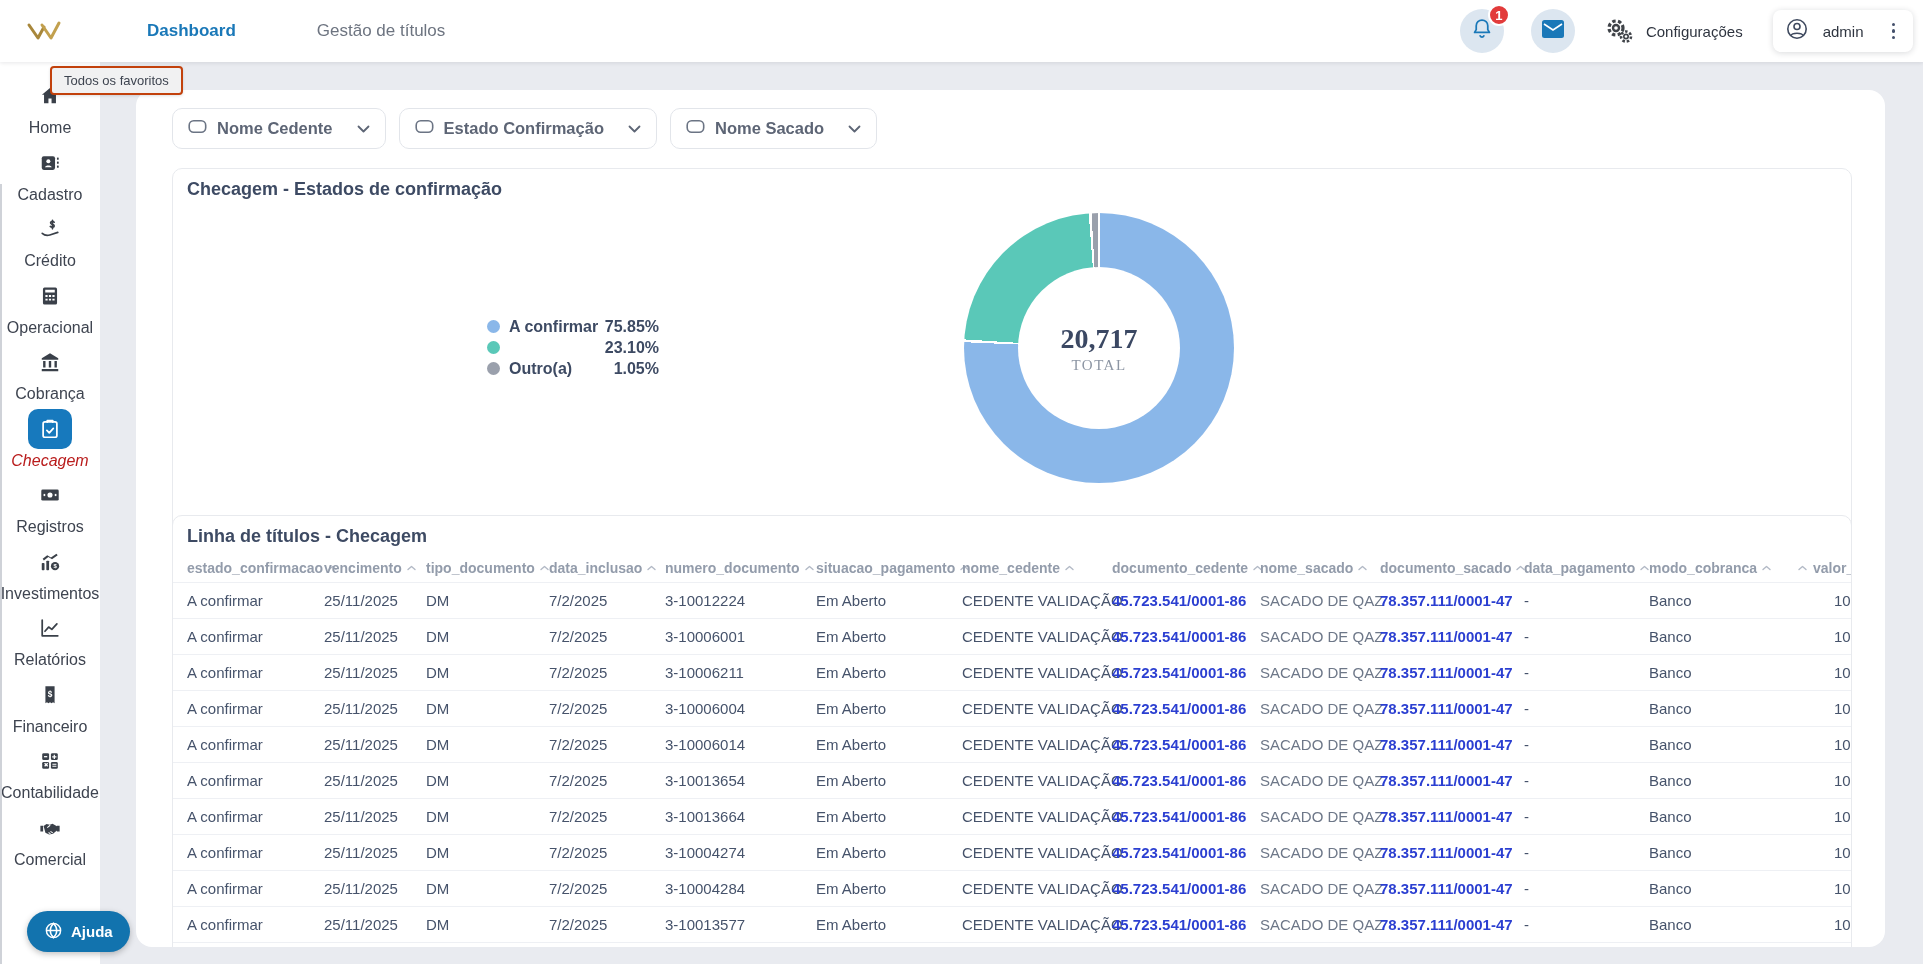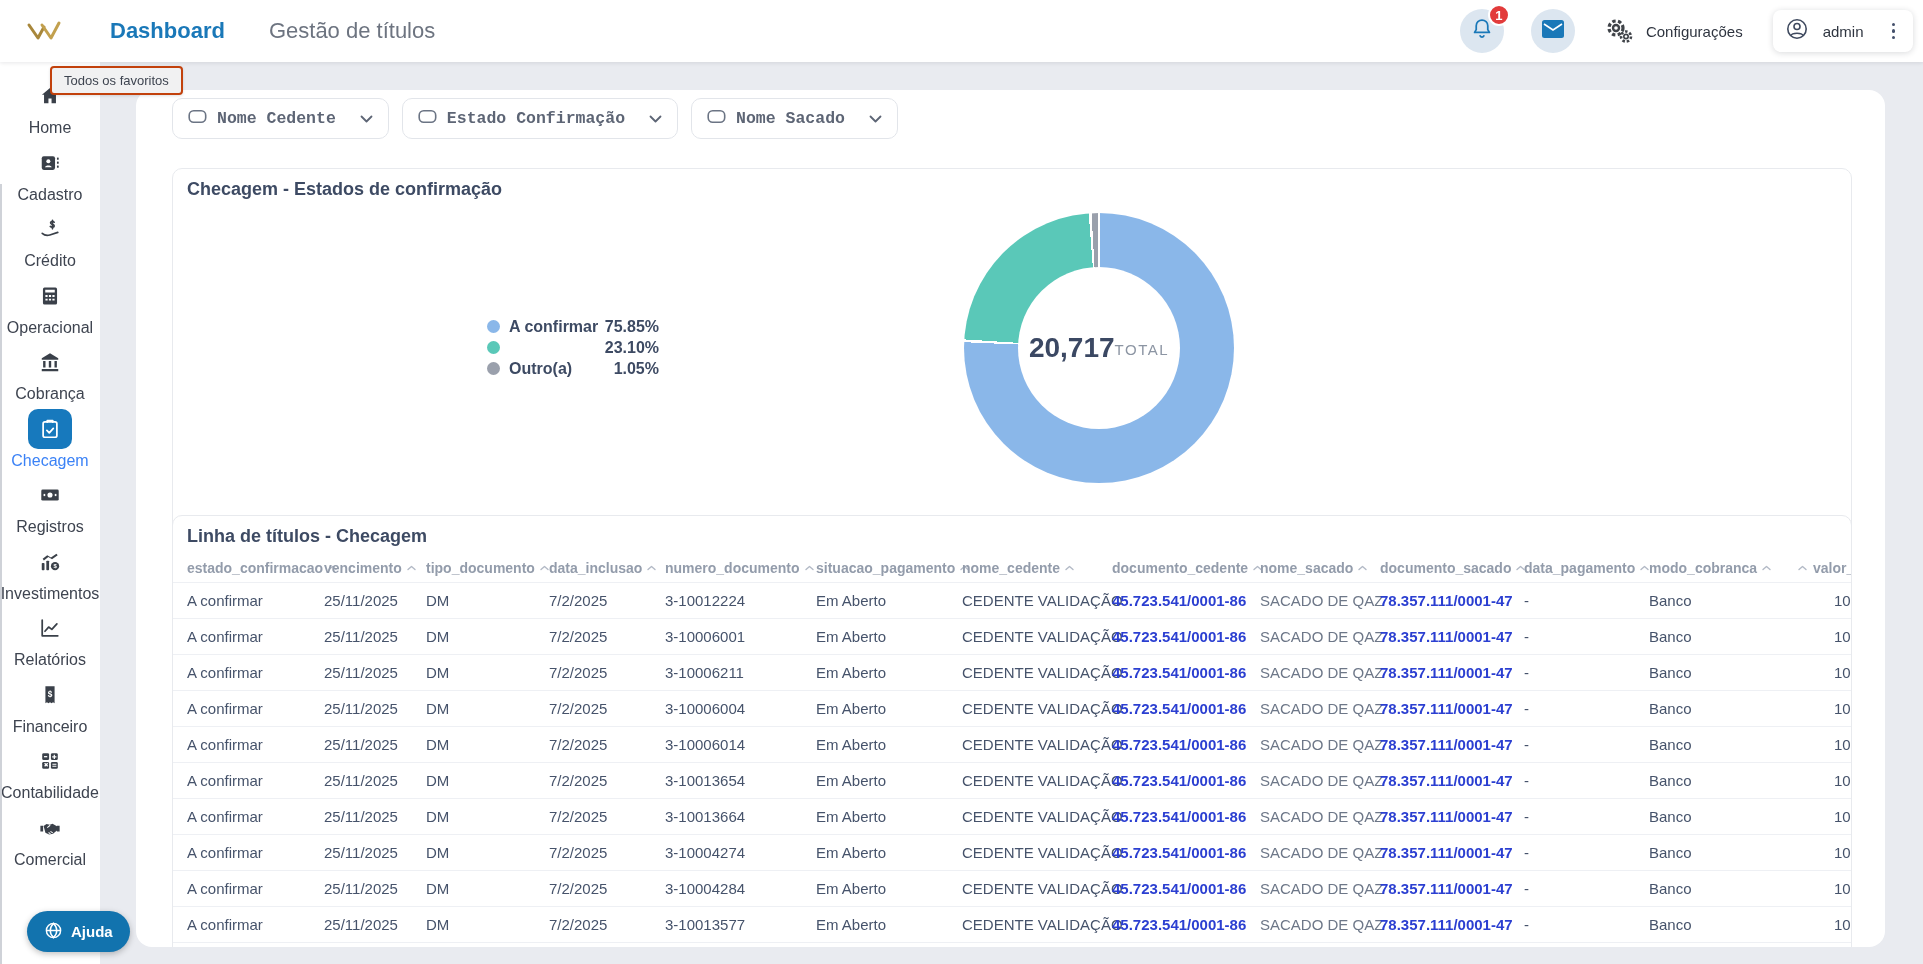--- a/index.html
+++ b/index.html
@@ -8,21 +8,21 @@
     font-family: "Liberation Sans", sans-serif;
     background:#e9ebf0;
     position:relative;
     color:#3e4450;
   }
   
   .topbar{position:absolute;left:0;top:0;width:1923px;height:62px;background:#fff;
     box-shadow:0 1px 4px rgba(16,24,40,.10);display:flex;align-items:center;z-index:40;}
   .logo{margin-left:26px;display:flex;align-items:center;}
   .topnav{display:flex;align-items:center;margin-left:38px;gap:44px;}
-  .nav-item{font-size:22px;color:#6d7480;cursor:pointer;font-weight:400;}
+  .nav-item{font-size:17px;color:#6d7480;cursor:pointer;font-weight:400;margin-left:37px;}
   .nav-item.active{color:#1a78b8;font-weight:700;}
   .top-right{margin-left:auto;display:flex;align-items:center;}
   .icon-circle{width:44px;height:44px;border-radius:50%;background:#dce6f0;display:flex;
     align-items:center;justify-content:center;position:relative;cursor:pointer;}
   .icon-circle.bell-wrap{margin-right:27px;}
   .badge{position:absolute;top:-5px;right:-6px;min-width:22px;height:22px;border-radius:11px;
     background:#e23b3b;color:#fff;font-size:13px;font-weight:700;display:flex;align-items:center;
     justify-content:center;border:2px solid #fff;}
   .gears{margin-left:29px;display:flex;align-items:center;cursor:pointer;}
   .settings-label{margin-left:12px;font-size:15px;color:#2f3540;cursor:pointer;}
@@ -35,45 +35,45 @@
   .tooltip{position:absolute;left:50px;top:66px;z-index:50;background:#f1f1f2;border:2px solid #c2410c;
     border-radius:4px;padding:5px 12px;font-size:13px;color:#3e4450;box-shadow:0 1px 3px rgba(0,0,0,.12);}
   
   .sidebar{position:absolute;left:0;top:62px;width:100px;height:902px;background:#fff;z-index:30;
     display:flex;flex-direction:column;align-items:center;padding-top:14px;}
   .side-item{width:100%;height:66.5px;display:flex;flex-direction:column;align-items:center;
     justify-content:flex-start;cursor:pointer;color:#3a4049;}
   .icon-box{height:40px;display:flex;align-items:center;justify-content:center;}
   .side-item.active .icon-box{width:44px;border-radius:10px;background:#1779bd;color:#fff;}
   .side-label{font-size:16px;color:#3e4450;margin-top:3px;}
-  .side-item.active .side-label{color:#3b82f6;}
+  .side-item.active .side-label{color:#b91c1c;font-style:italic;}
   .help-btn{position:absolute;left:27px;bottom:12px;height:41px;padding:0 17px;border-radius:21px;
     background:#1273ae;color:#fff;display:flex;align-items:center;gap:8px;font-size:15px;font-weight:700;
     cursor:pointer;box-shadow:0 2px 6px rgba(0,0,0,.25);z-index:35;}
   .edge-line{position:absolute;left:0;top:184px;width:2px;height:780px;background:#cfd2d8;z-index:60;}
   
   .panel{position:absolute;left:136px;top:90px;width:1749px;height:857px;background:#fff;
     border-radius:16px;overflow:hidden;z-index:10;}
-  .filters{position:absolute;left:36px;top:8px;display:flex;gap:13px;font-family:Liberation Mono, monospace;}
+  .filters{position:absolute;left:36px;top:18px;display:flex;gap:13px;}
   .filter-btn{height:41px;border-radius:10px;border:1px solid #e2e5ea;background:#fff;display:flex;
     align-items:center;padding:0 15px;gap:10px;cursor:pointer;font-size:16.5px;font-weight:600;color:#5d6575;}
   .filter-btn .chev{margin-left:14px;display:flex;}
   .card{position:absolute;left:36px;background:#fff;border:1px solid #e8eaee;border-radius:10px;}
   .card-title{position:absolute;left:14px;top:10px;font-size:18px;font-weight:700;color:#3d4a63;}
   .chart-card{top:78px;width:1680px;height:437px;}
   .table-card{top:425px;width:1680px;height:600px;overflow:hidden;}
   
   .legend{position:absolute;left:314px;top:147px;width:172px;}
   .legend-row{display:flex;align-items:center;height:21px;cursor:pointer;}
   .legend-dot{width:13px;height:13px;border-radius:50%;flex:0 0 13px;margin-right:9px;}
   .legend-label{flex:1;font-size:16px;font-weight:700;color:#3d4a63;white-space:nowrap;}
   .legend-pct{font-size:16px;font-weight:700;color:#3d4a63;text-align:right;min-width:58px;}
   .donut{position:absolute;left:791px;top:44px;width:270px;height:270px;border-radius:50%;}
   .donut-hole{position:absolute;left:54px;top:54px;width:162px;height:162px;border-radius:50%;background:#fff;
-    display:flex;flex-direction:row;align-items:center;justify-content:center;}
+    display:flex;flex-direction:column;align-items:center;justify-content:center;font-family:Liberation Serif, serif;}
   .donut-total{font-size:28px;font-weight:700;color:#3b4863;}
   .donut-total-label{font-size:15px;color:#8c95a3;letter-spacing:1.5px;margin-top:2px;}
   
   .tbl{position:absolute;left:0;top:36px;width:1850px;border-collapse:collapse;table-layout:fixed;}
   .tbl th{height:30px;font-size:14px;font-weight:600;color:#939cab;text-align:left;white-space:nowrap;
     border-bottom:1px solid #eef0f4;cursor:pointer;}
   .tbl td{height:36px;font-size:15px;color:#46536b;white-space:nowrap;border-bottom:1px solid #eef0f4;}
   .tbl th:first-child,.tbl td:first-child{padding-left:14px;margin-top:21px;}
   .tbl .caret{display:inline-block;margin-left:5px;vertical-align:2px;}
   .tbl .caret-pre{display:inline-block;margin-right:6px;vertical-align:2px;}

